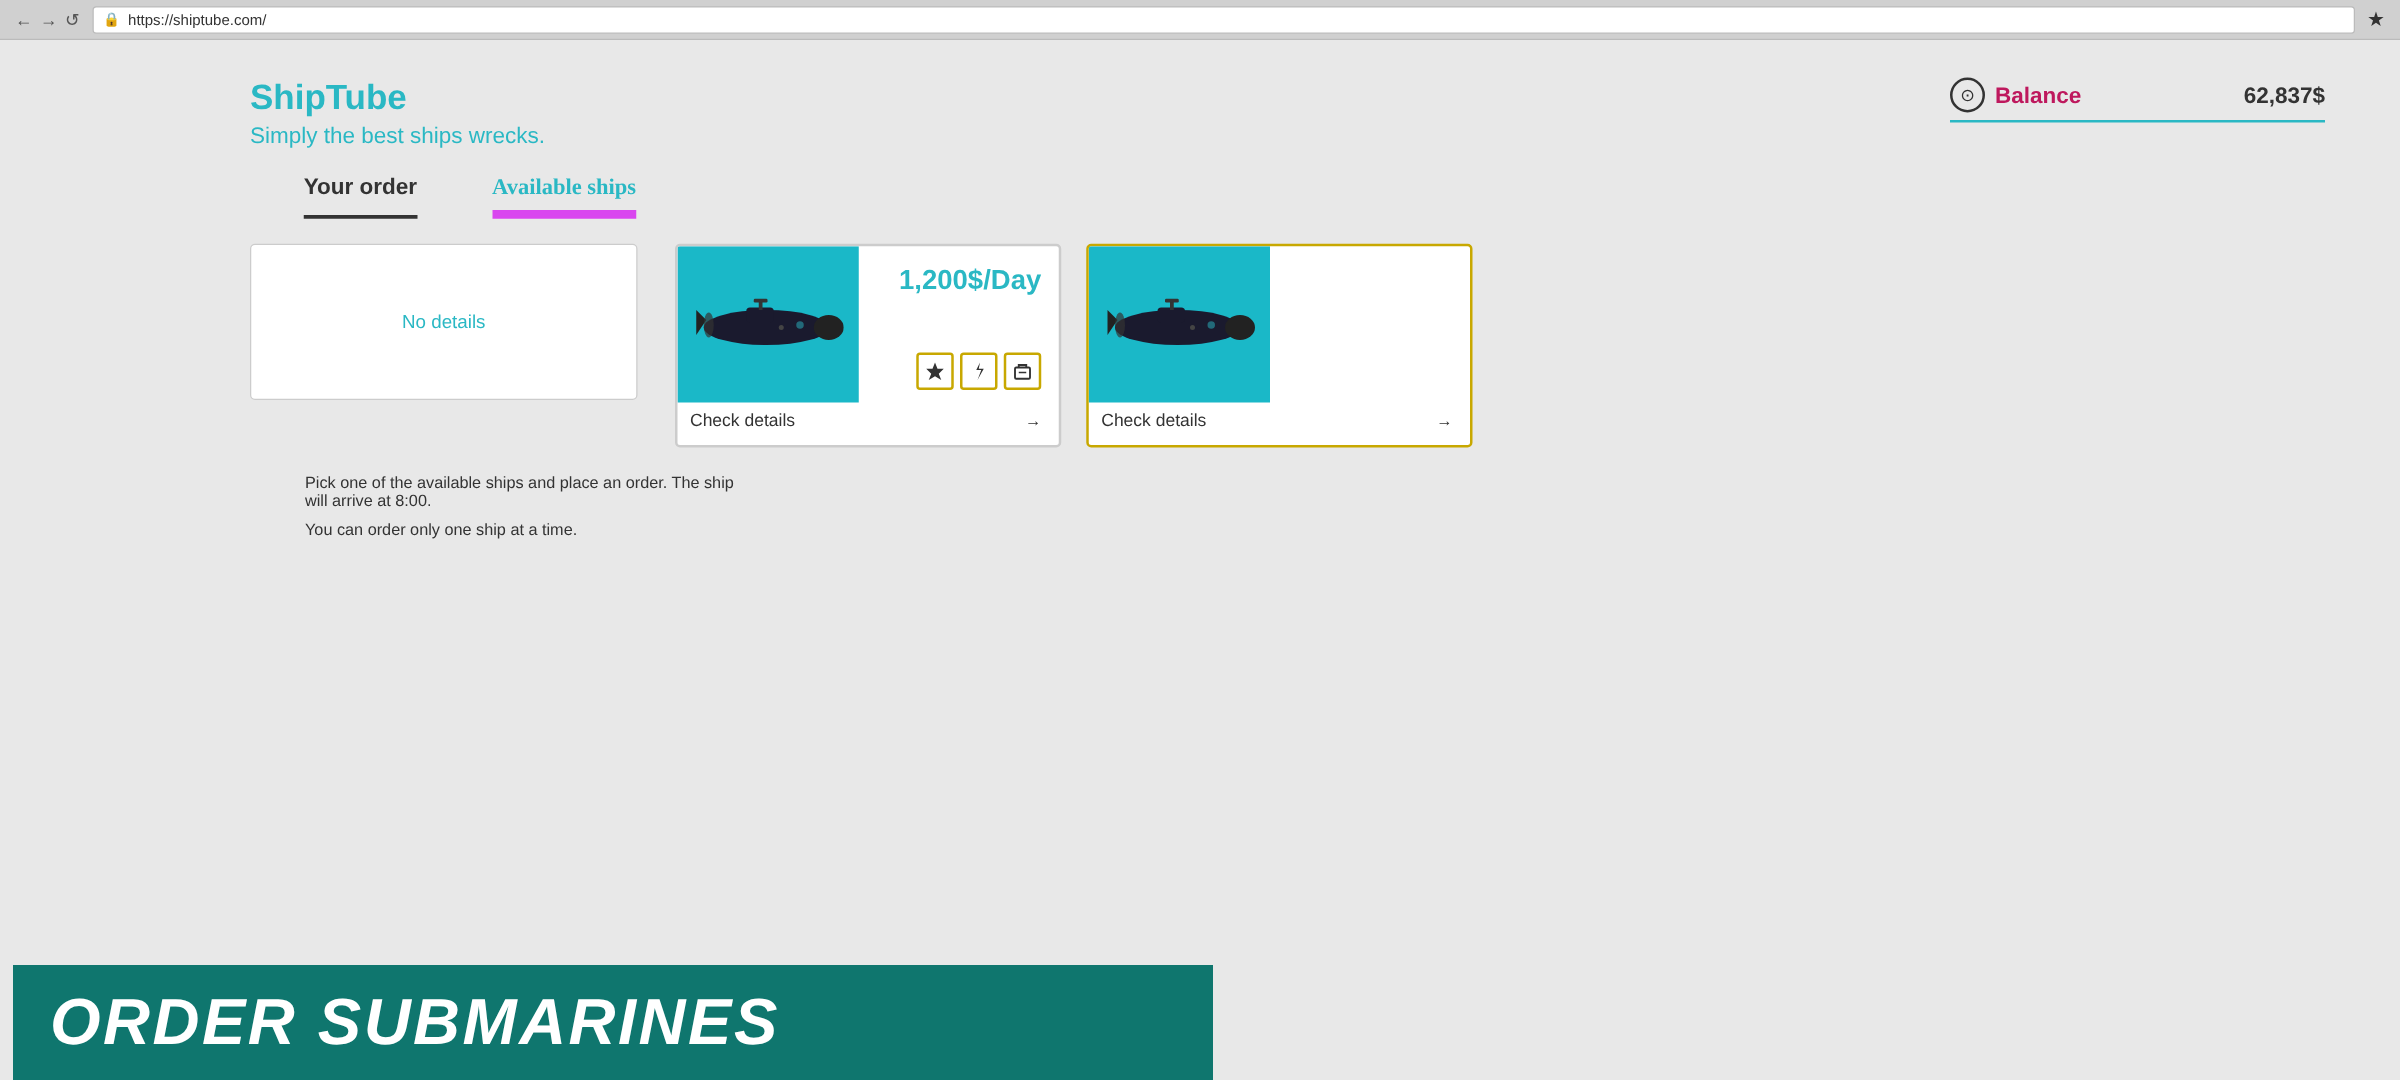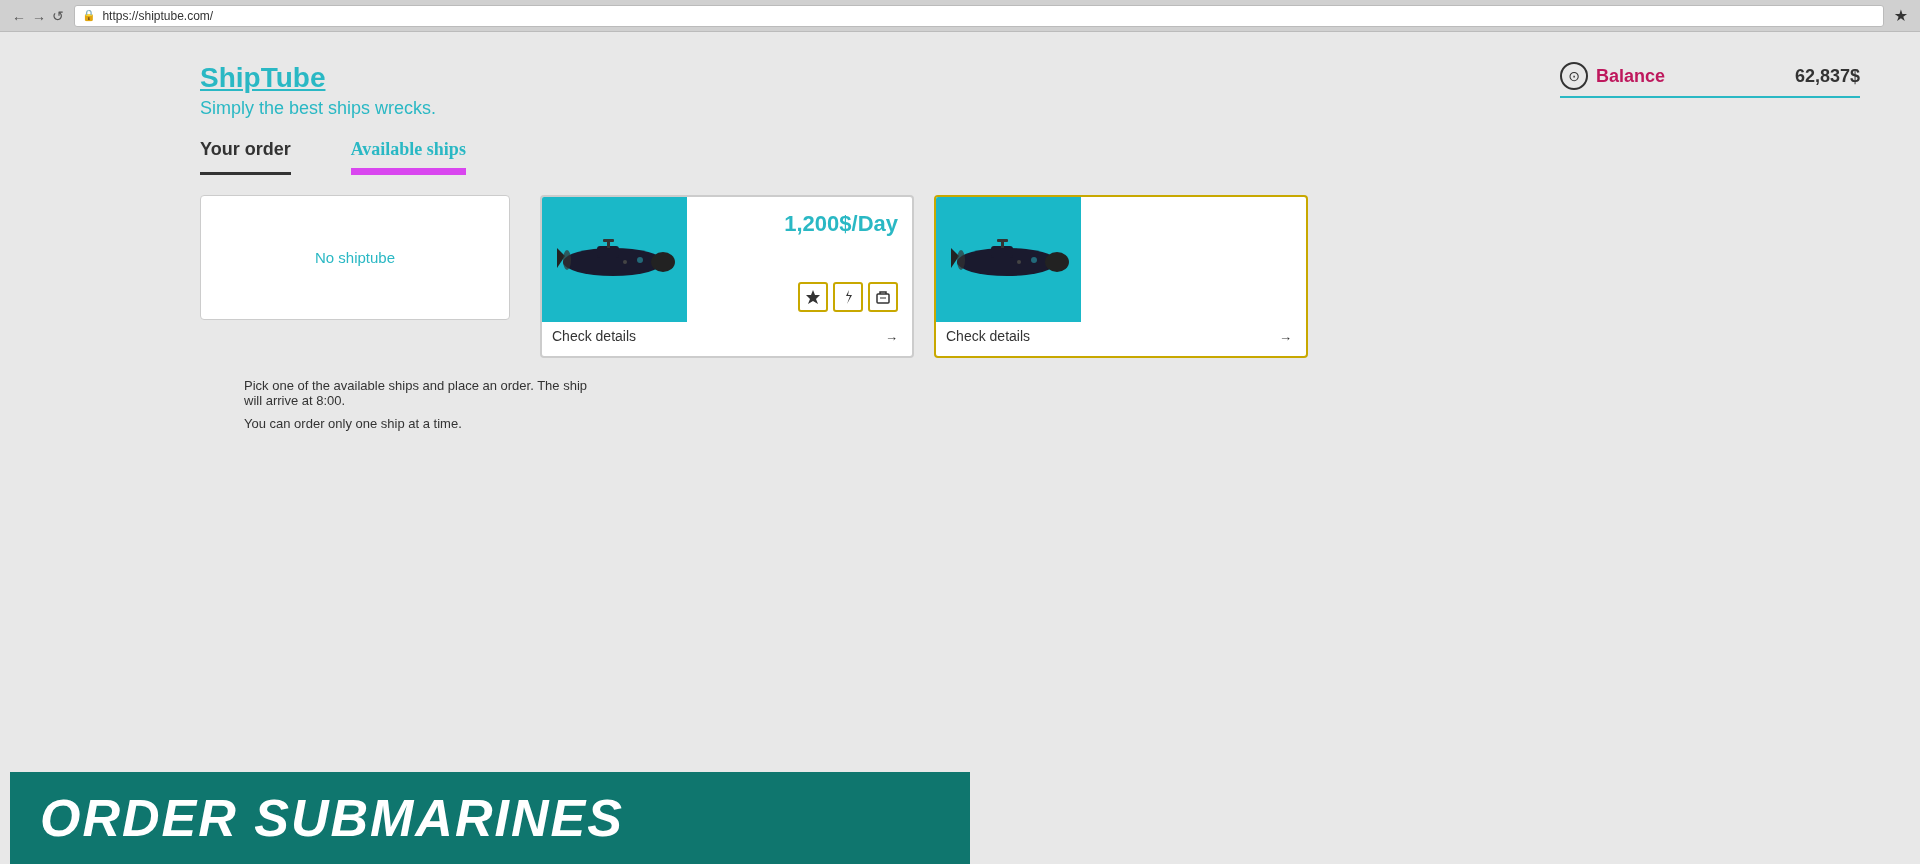--- a/index.html
+++ b/index.html
@@ -61,21 +61,20 @@
     .header {
       display: flex;
       justify-content: space-between;
       align-items: flex-start;
       padding: 30px 60px 20px 200px;
     }
     .brand-title {
       font-size: 28px;
       font-weight: bold;
       color: #2ab8c4;
-      text-decoration: underline;
     }
     .brand-subtitle {
       font-size: 18px;
       color: #2ab8c4;
       margin-top: 4px;
     }
     .balance-section {
       display: flex;
       flex-direction: column;
       align-items: flex-end;
@@ -121,20 +120,21 @@
       margin-top: 6px;
     }
 
     
     .tabs {
       display: flex;
       gap: 60px;
       padding: 0 200px;
       margin-bottom: 20px;
       border-bottom: none;
+      margin-left: 43px;
     }
     .tab {
       font-size: 18px;
       font-weight: bold;
       color: #555;
       padding-bottom: 8px;
       cursor: pointer;
       border-bottom: 3px solid transparent;
       text-decoration: none;
     }
@@ -175,21 +175,21 @@
     
     .ships-section {
       display: flex;
       gap: 20px;
     }
 
     .ship-card {
       background: white;
       border: 2px solid #ccc;
       border-radius: 4px;
-      width: 374px;
+      width: 309px;
       overflow: hidden;
       cursor: pointer;
     }
     .ship-card.highlighted {
       border: 2.5px solid #c8a800;
     }
 
     .ship-card-inner {
       display: flex;
       flex-direction: column;
@@ -330,21 +330,21 @@
   </div>
 
   <div class="tabs">
     <div class="tab your-order active">Your order</div>
     <div class="tab active" style="color:#2ab8c4; border-bottom:7px solid #d946ef;font-family:Liberation Serif, serif;">Available ships</div>
   </div>
 
   <div class="content">
 
     <div class="order-panel">
-      <span class="no-bookings">No shiptube</span>
+      <span class="no-bookings">No details</span>
     </div>
 
     <div class="ships-section">
 
       <div class="ship-card">
         <div class="ship-card-inner">
           <div class="ship-image-row">
             <div class="ship-image-bg">
 
               <svg class="submarine-svg" viewBox="0 0 120 60">

